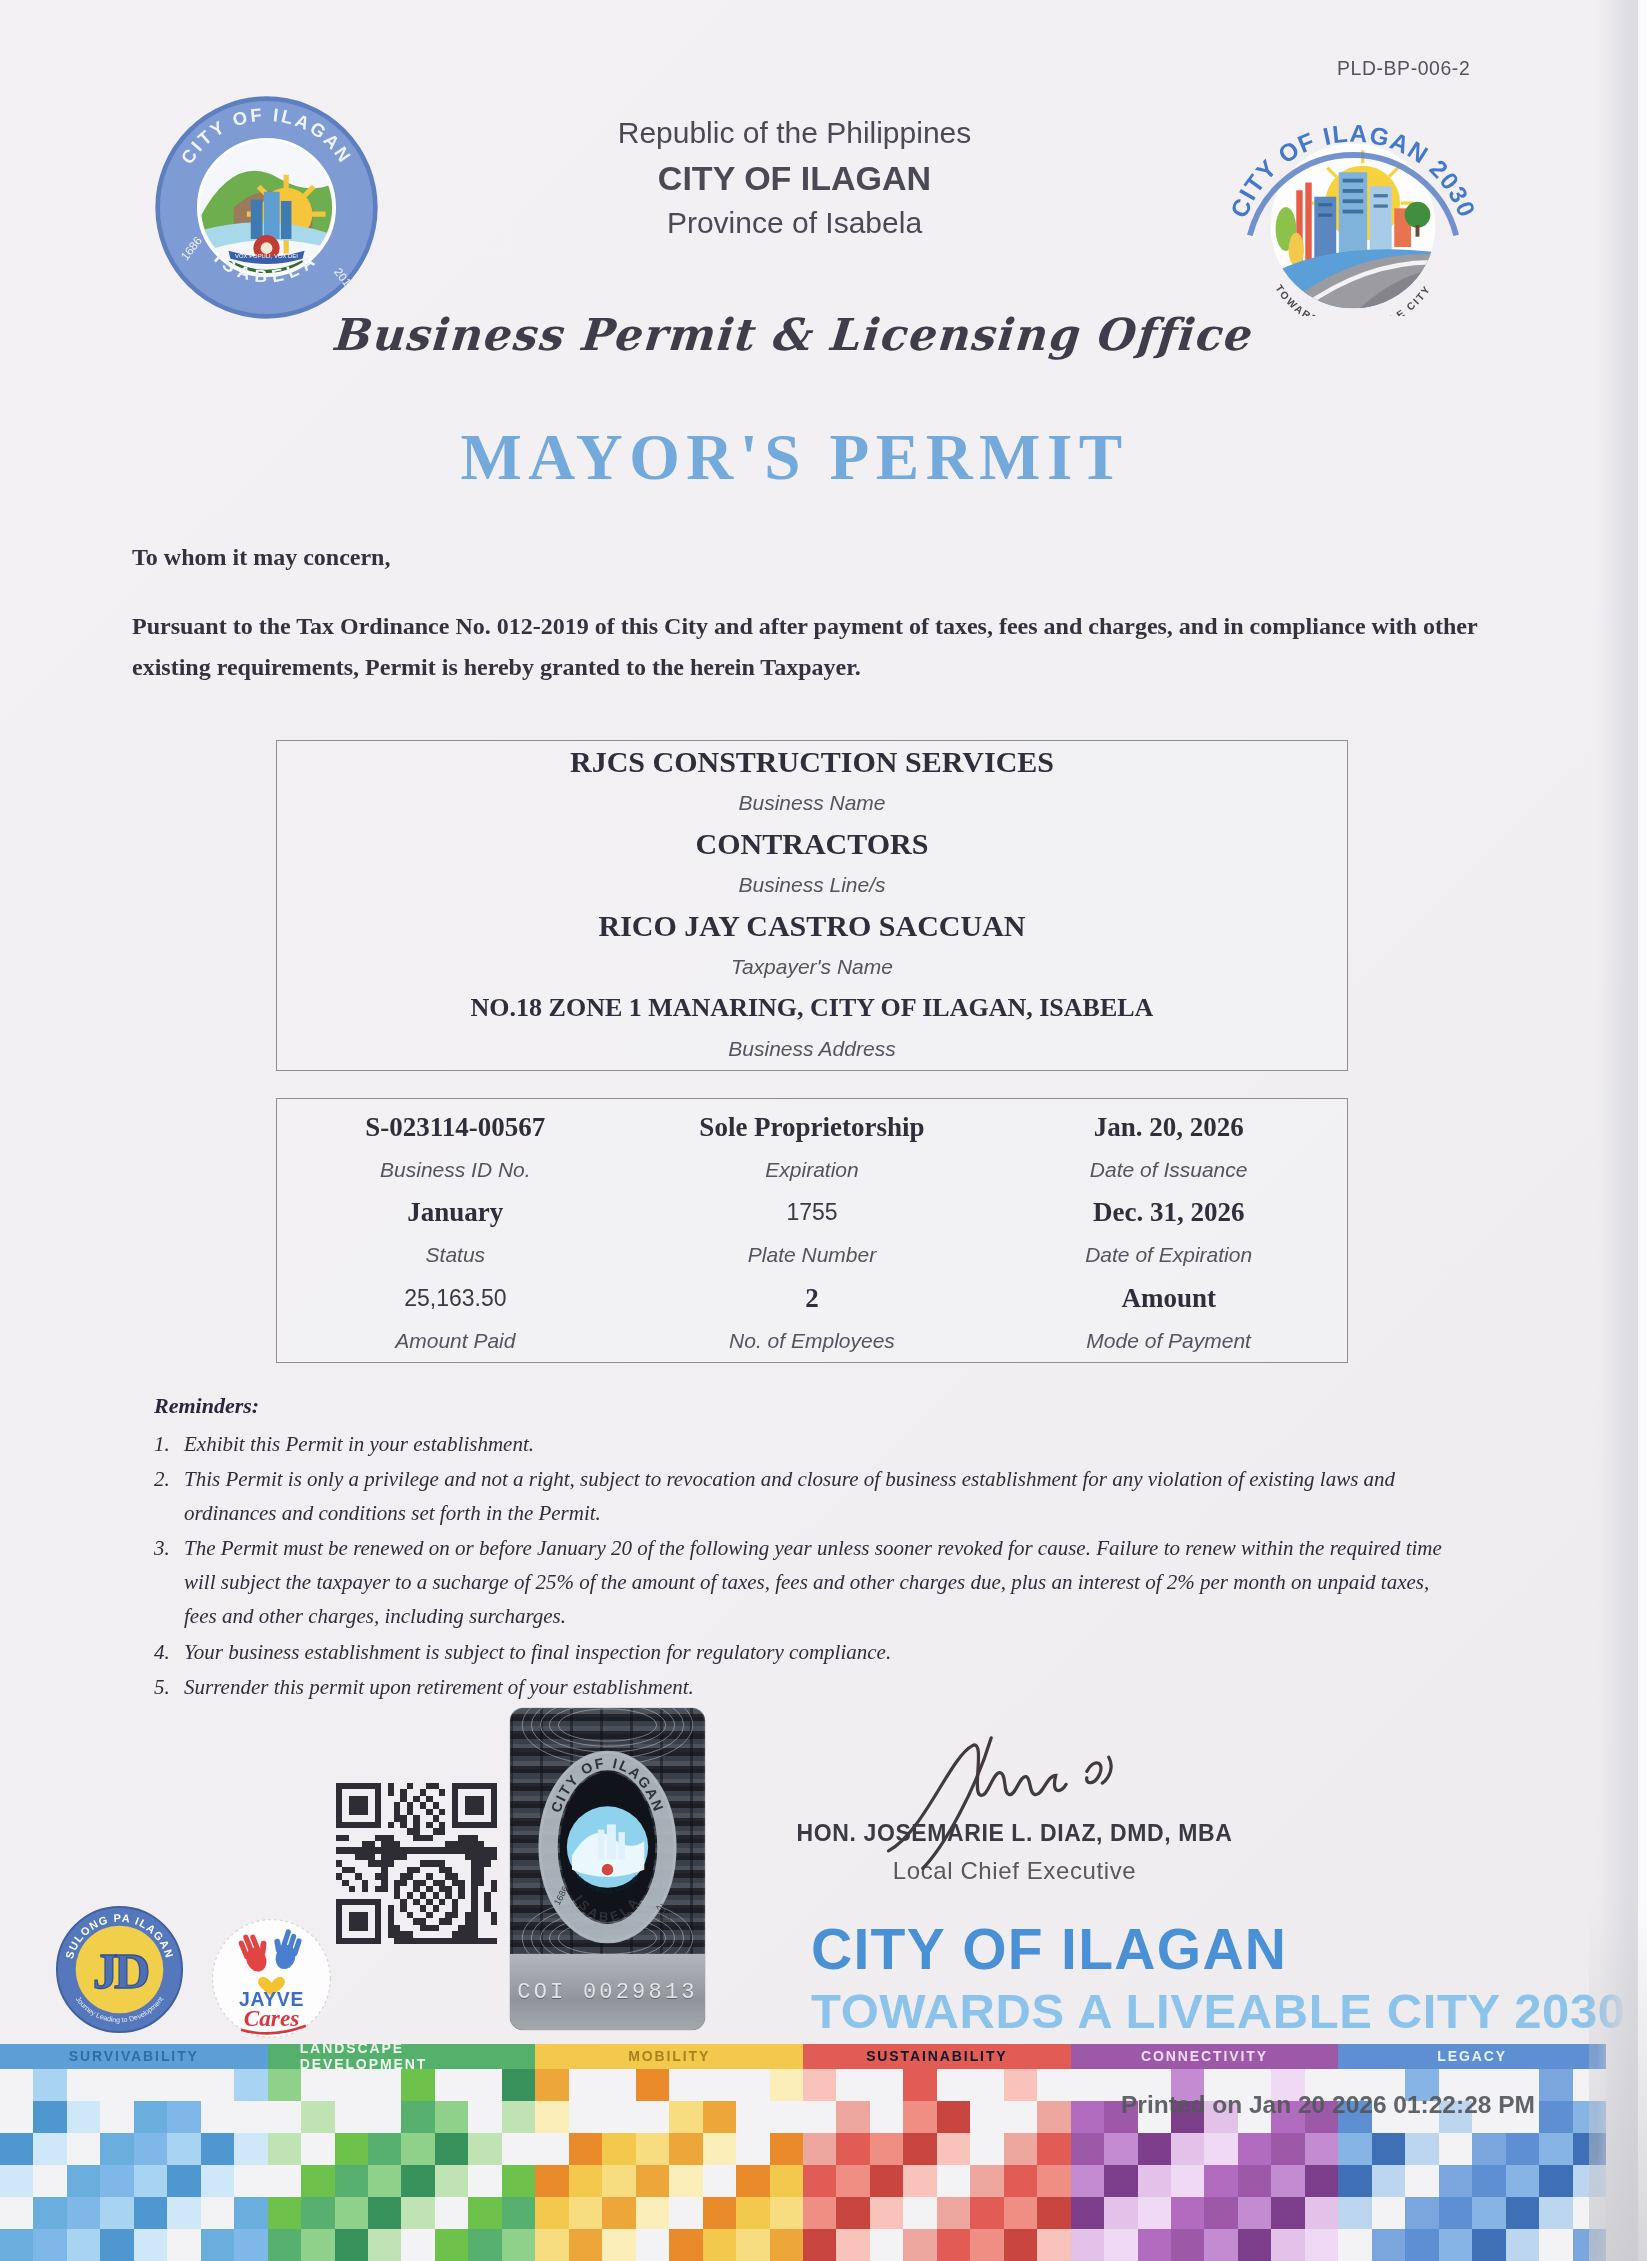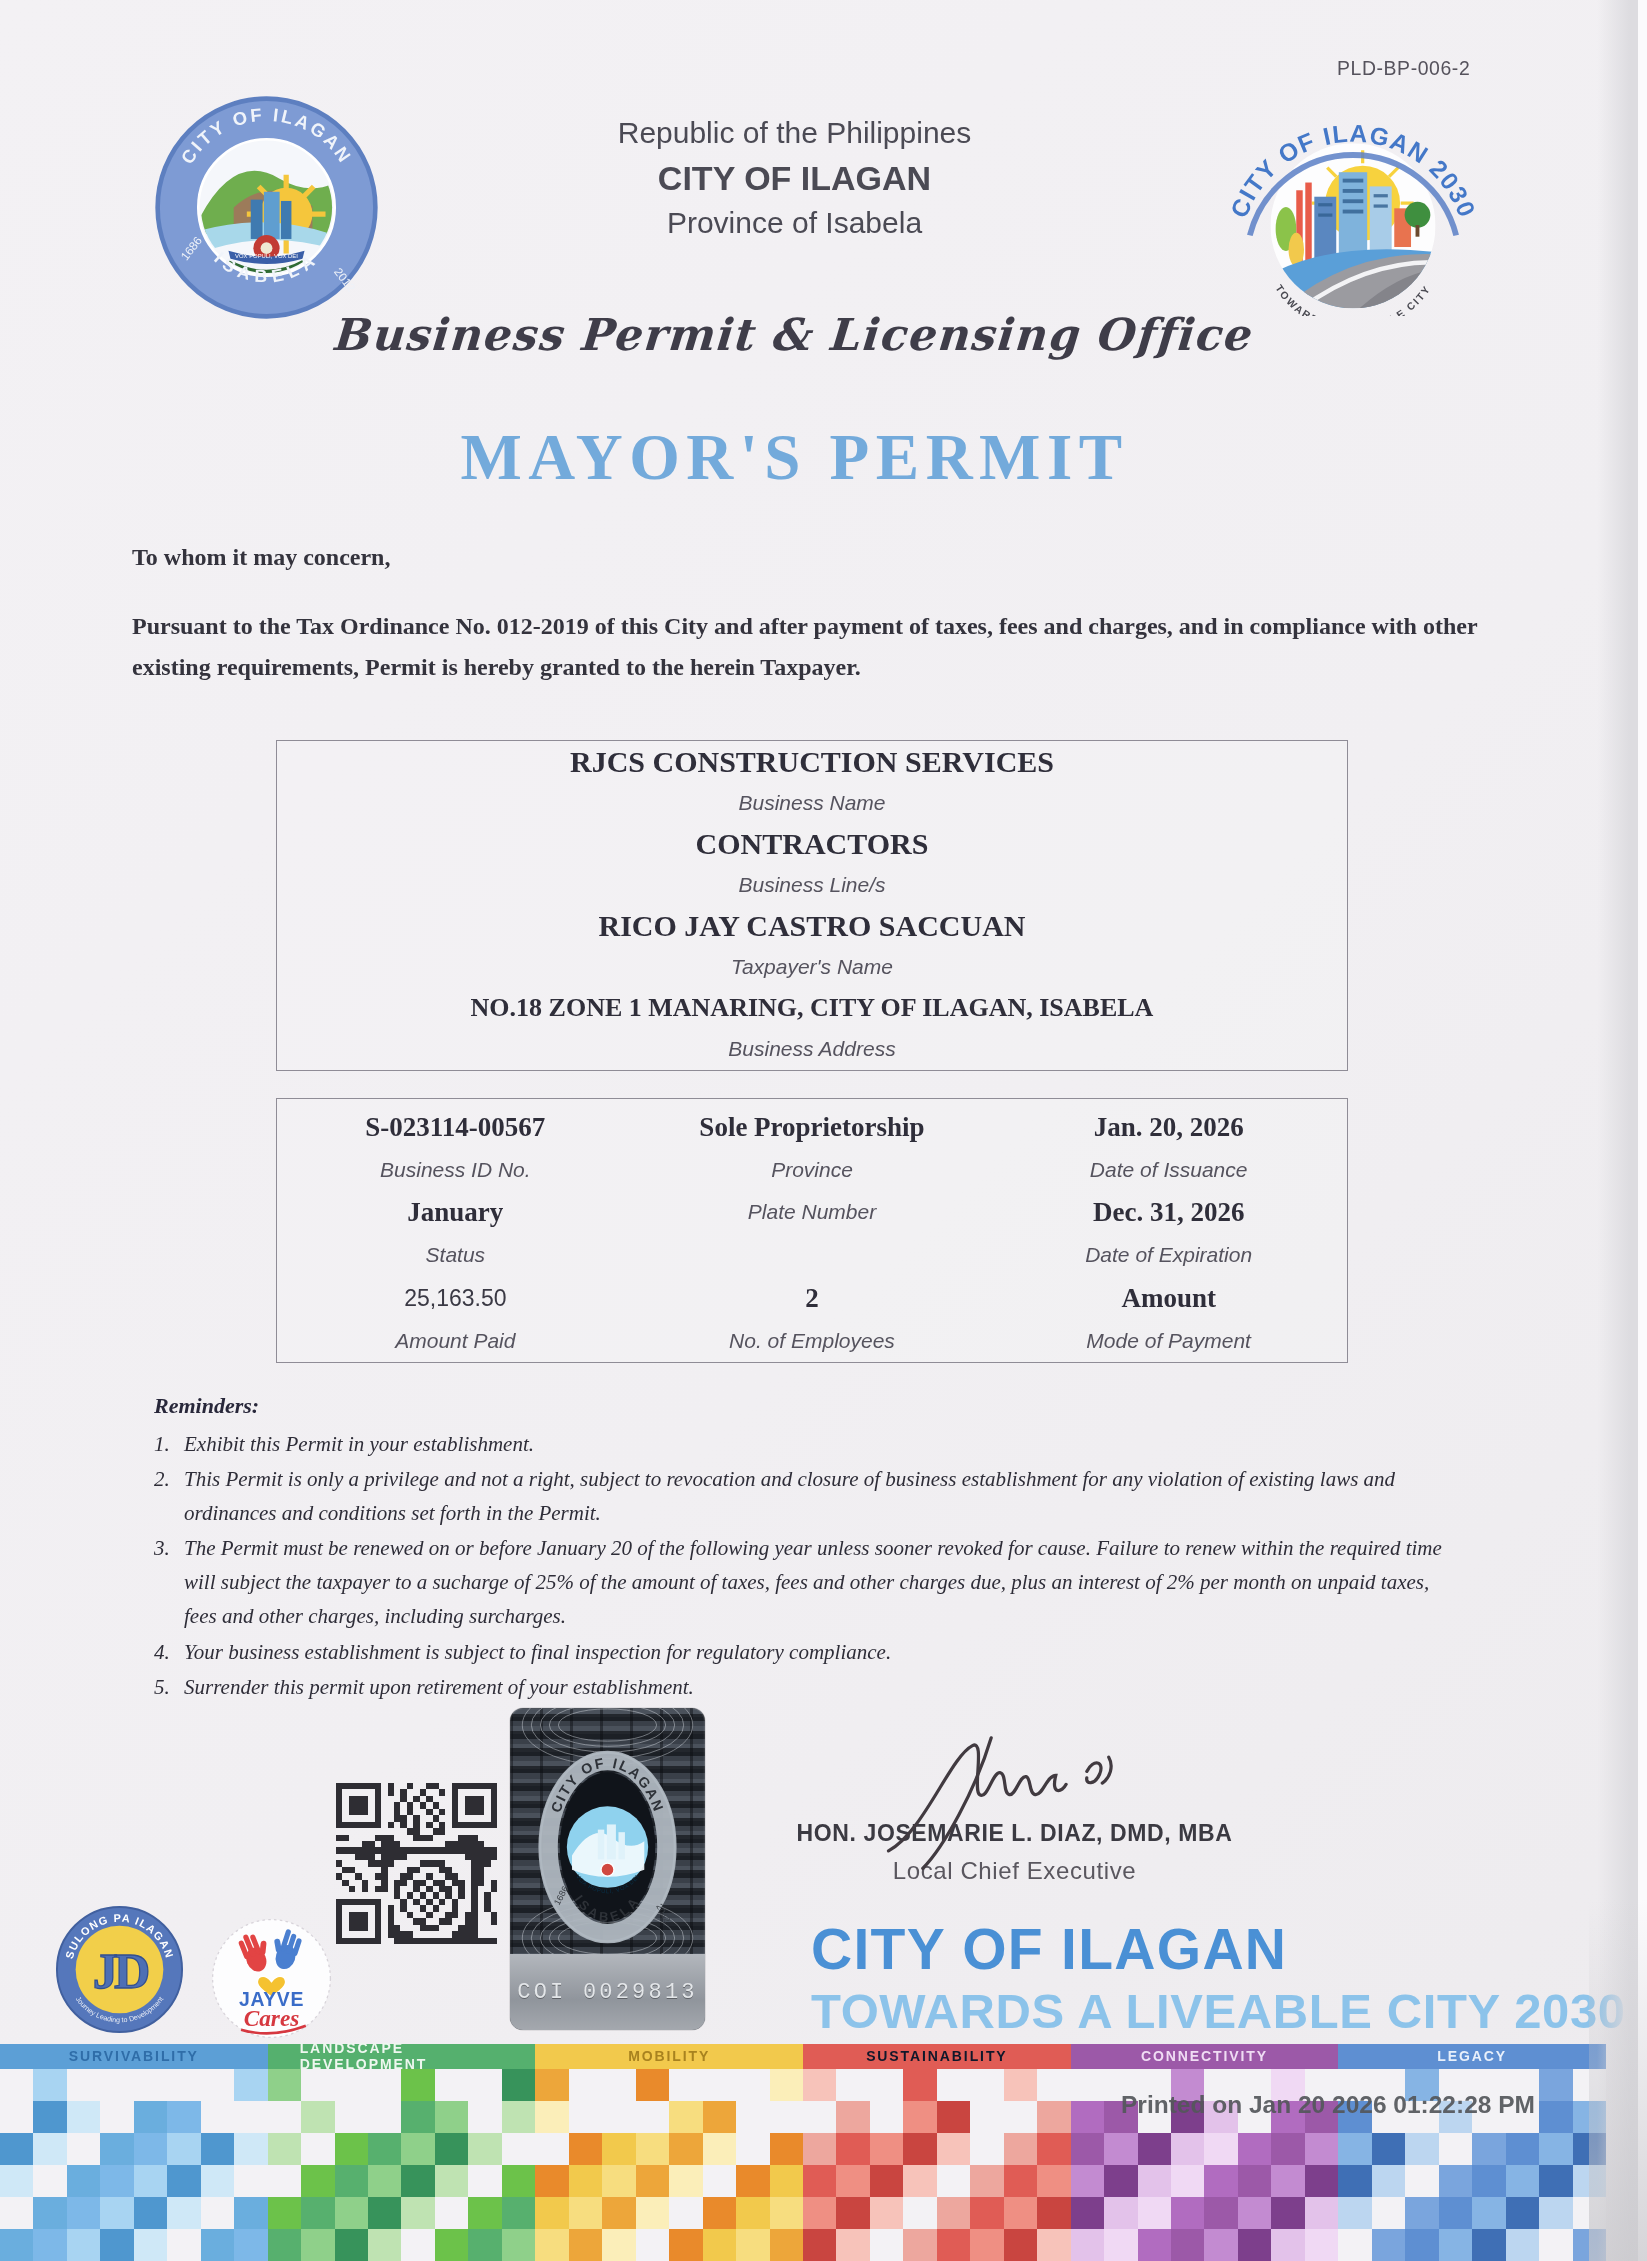--- a/index.html
+++ b/index.html
@@ -231,31 +231,32 @@
     <div class="blab">Business Address</div>
   </div>
 
   <div class="abs info-box box2">
     <div class="cell">
       <div class="val">S-023114-00567</div>
       <div class="lab">Business ID No.</div>
     </div>
     <div class="cell">
       <div class="val">Sole Proprietorship</div>
-      <div class="lab">Province</div>
+      <div class="lab">Expiration</div>
     </div>
     <div class="cell">
       <div class="val">Jan. 20, 2026</div>
       <div class="lab">Date of Issuance</div>
     </div>
     <div class="cell">
       <div class="val">January</div>
       <div class="lab">Status</div>
     </div>
     <div class="cell">
+      <div class="val sansval">1755</div>
       <div class="lab">Plate Number</div>
     </div>
     <div class="cell">
       <div class="val">Dec. 31, 2026</div>
       <div class="lab">Date of Expiration</div>
     </div>
     <div class="cell">
       <div class="val sansval">25,163.50</div>
       <div class="lab">Amount Paid</div>
     </div>

